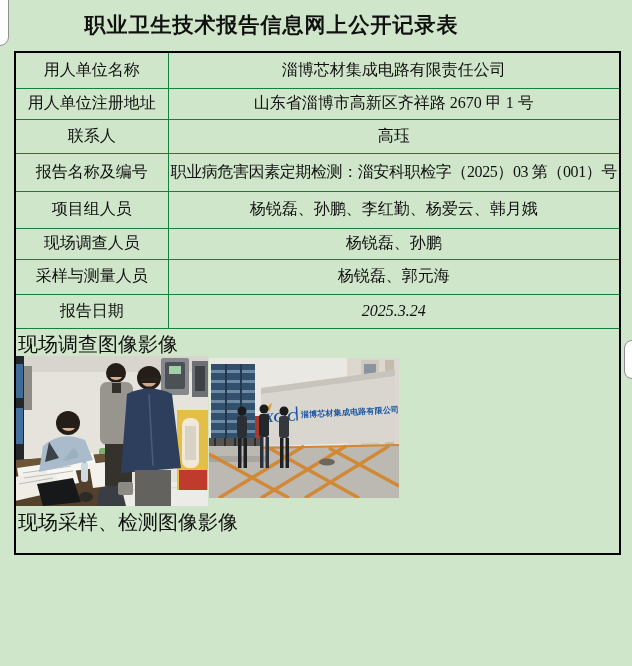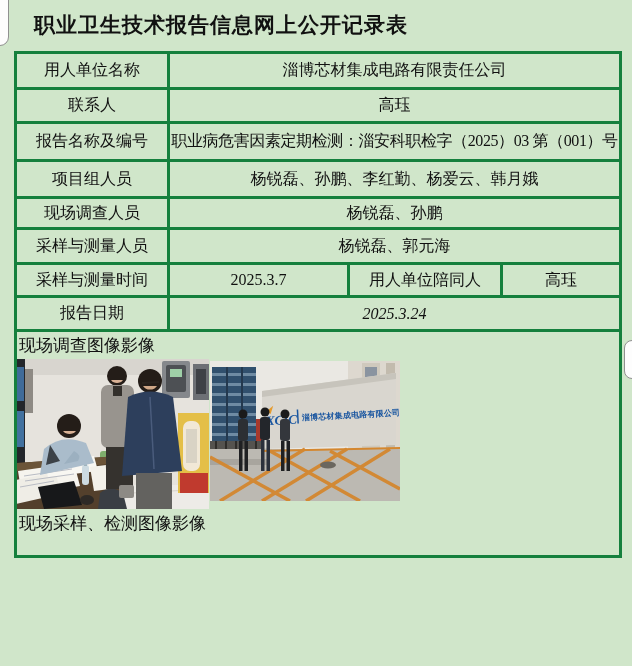--- a/index.html
+++ b/index.html
@@ -4,38 +4,38 @@
 <style>
   html,body{margin:0;padding:0;}
   .page{
     position:relative; width:632px; height:666px;
     background:#d0e6ca; overflow:hidden;
     font-family:"Liberation Serif","DejaVu Serif",serif;
     color:#111;
   }
   .title{
     position:absolute; top:11px; left:0; width:543px;
-    font-size:21px; font-weight:bold; letter-spacing:1px;margin-left:34px;
+    text-align:center; font-size:21px; font-weight:bold; letter-spacing:1px;
   }
   table.record{
     position:absolute; left:14px; top:51px; width:605px;
     border-collapse:collapse; table-layout:fixed;
     border:2px solid #000;
   }
   table.record td{
-    border:3px solid #15803d; padding:0; overflow:hidden;
+    border:1px solid #15803d; padding:0; overflow:hidden;
     font-size:16px; text-align:center; vertical-align:middle;
     white-space:nowrap;
   }
   td.lbl{ }
   td.val{ }
   td.val-left{ text-align:left; padding-left:48px;font-style:italic; }
   td.small{ font-size:14px; letter-spacing:-0.4px; }
   td.photo-cell{ position:relative; text-align:left; vertical-align:top; }
-  .pl{ position:absolute; left:2px; font-size:17px; white-space:nowrap;text-align:center; }
+  .pl{ position:absolute; left:2px; font-size:20px; white-space:nowrap;text-align:center; }
   .note-center{ position:absolute; left:0; width:100%; text-align:center; font-size:17px;margin-top:38px; }
   .ph{ position:absolute; }
   .artifact-tl{
     position:absolute; left:-14px; top:-20px; width:21px; height:64px;
     background:#fdfdfd; border:1px solid #909090; border-radius:9px;
   }
   .artifact-r{
     position:absolute; left:624px; top:340px; width:20px; height:37px;
     background:#fdfdfd; border:1px solid #909090; border-radius:8px;
   }
@@ -58,45 +58,43 @@
         <col style="width:180px">
         <col style="width:153px">
         <col style="width:119px">
       </colgroup>
 
     <tbody>
         <tr style="height:36px">
       <td class="lbl">用人单位名称</td>
       <td class="val" colspan="3">淄博芯材集成电路有限责任公司</td>
     </tr>
+    <tr style="height:31px">
+      <td class="lbl">用人单位注册地址</td>
+      <td class="val" colspan="3">山东省淄博市高新区齐祥路 2670 甲 1 号</td>
+    </tr>
     <tr style="height:34px">
       <td class="lbl">联系人</td>
       <td class="val" colspan="3">高珏</td>
     </tr>
     <tr style="height:38px">
       <td class="lbl">报告名称及编号</td>
       <td class="val small" colspan="3">职业病危害因素定期检测：淄安科职检字（2025）03 第（001）号</td>
     </tr>
     <tr style="height:37px">
       <td class="lbl">项目组人员</td>
       <td class="val" colspan="3">杨锐磊、孙鹏、李红勤、杨爱云、韩月娥</td>
     </tr>
     <tr style="height:31px">
       <td class="lbl">现场调查人员</td>
       <td class="val" colspan="3">杨锐磊、孙鹏</td>
     </tr>
     <tr style="height:35px">
       <td class="lbl">采样与测量人员</td>
       <td class="val" colspan="3">杨锐磊、郭元海</td>
-    </tr>
-    <tr style="height:33px">
-      <td class="lbl">采样与测量时间</td>
-      <td class="val">2025.3.7</td>
-      <td class="lbl">用人单位陪同人</td>
-      <td class="val">高珏</td>
     </tr>
     <tr style="height:34px">
       <td class="lbl">报告日期</td>
       <td class="val-left" colspan="3">2025.3.24</td>
     </tr>
 
     <tr style="height:226px">
       <td colspan="4" class="photo-cell">
 
         <div class="pl" style="top:2px">现场调查图像影像</div>

